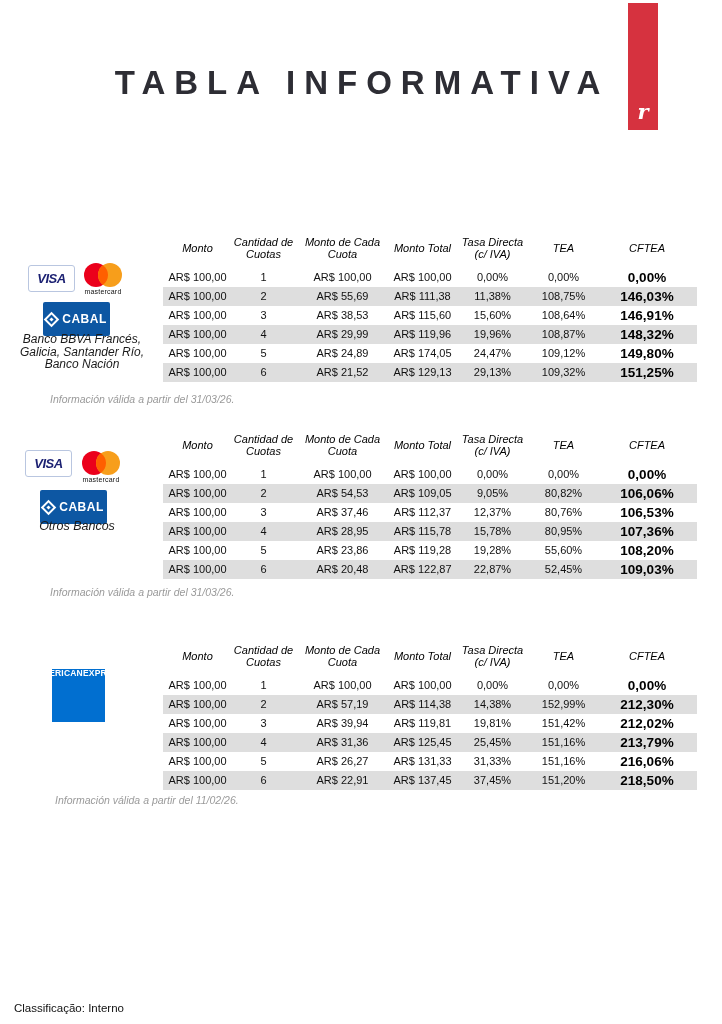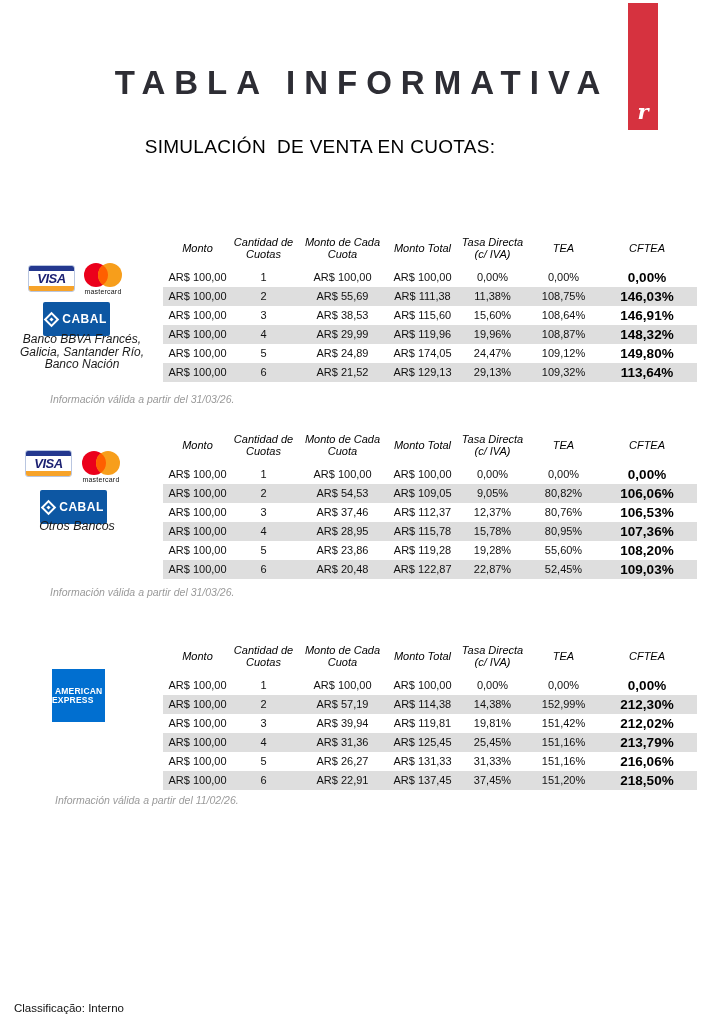--- a/index.html
+++ b/index.html
@@ -28,21 +28,21 @@
   .drow.alt{background:var(--row-alt,#dedede);}
   .dcell{font-size:11px;text-align:center;color:#111;line-height:19px;
          white-space:nowrap;overflow:hidden;}
   .dcell.cfta{font-size:13.5px;font-weight:bold;color:#000;}
 
   .note{position:absolute;font-size:10.5px;font-style:italic;color:#9a9a9a;white-space:nowrap;}
   .note1{left:50px;top:393px}.note2{left:50px;top:586px}.note3{left:55px;top:794px}
 
   
   .visa{position:absolute;width:47px;height:27px;background:#fff;border:1px solid #b9c6e0;
-        border-radius:3px;display:flex;flex-direction:column;box-sizing:border-box;}
+        border-radius:3px;display:flex;flex-direction:row;box-sizing:border-box;}
   .visa .stripe-top{height:5px;background:var(--visa-blue,#24388f);border-radius:2px 2px 0 0;}
   .visa .stripe-bottom{height:5px;background:var(--visa-gold,#f7a329);border-radius:0 0 2px 2px;}
   .visa .visa-word{flex:1;display:flex;align-items:center;justify-content:center;
         font-weight:bold;font-style:italic;font-size:13px;color:var(--visa-navy,#1a1f71);letter-spacing:-.5px;}
   .visa-1{left:28px;top:265px}.visa-2{left:25px;top:450px}
 
   
   .mc{position:absolute;width:40px;display:flex;flex-direction:column;align-items:center;}
   .mc svg{display:block}
   .mc .mc-word{font-size:7px;color:#111;margin-top:1px;letter-spacing:.2px;}
@@ -59,37 +59,36 @@
   .cabal .cabal-word{font-weight:bold;font-size:12px;color:#fff;letter-spacing:.5px;}
   .cabal-1{left:43px;top:302px}.cabal-2{left:40px;top:490px}
 
   .banks{position:absolute;font-style:italic;font-size:12px;line-height:12.5px;color:#1a1a1a;
          text-align:center;white-space:pre-line;width:150px;}
   .banks-1{left:7px;top:333px}
   .banks-2{left:2px;top:520px;font-size:12.5px;}
 
   
   .amex{position:absolute;left:52px;top:669px;width:53px;height:53px;
-        background:var(--amex-blue,#016fd0);display:flex;flex-direction:column;justify-content:center;
+        background:var(--amex-blue,#016fd0);display:flex;flex-direction:row;justify-content:center;
         color:#fff;font-weight:bold;font-size:8.5px;line-height:9px;letter-spacing:.2px;}
   .amex .l1{margin-left:3px}.amex .l2{}
 
   .footer{position:absolute;left:14px;top:1002px;font-size:11.5px;color:#111;}
 </style>
 </head>
 <body>
 
 <div class="page">
 
   <div class="red-bar">
     <span class="r">r</span>
   </div>
 
   <h1 class="title">TABLA INFORMATIVA</h1>
-  <div class="subtitle">SIMULACIÓN  DE VENTA EN CUOTAS:</div>
 
   <div class="visa visa-1">
     <div class="stripe-top"></div>
     <div class="visa-word">VISA</div>
     <div class="stripe-bottom"></div>
   </div>
   <div class="mc mc-1">
     <svg width="38" height="24" viewBox="0 0 38 24">
       <circle cx="12" cy="12" r="12" fill="var(--mc-red,#eb001b)"></circle>
       <circle cx="26" cy="12" r="12" fill="var(--mc-orange,#f79e1b)"></circle>
@@ -195,21 +194,21 @@
         <div class="dcell">109,12%</div>
         <div class="dcell cfta">149,80%</div>
       </div>
       <div class="trow drow alt">
         <div class="dcell">AR$ 100,00</div>
         <div class="dcell">6</div>
         <div class="dcell">AR$ 21,52</div>
         <div class="dcell">AR$ 129,13</div>
         <div class="dcell">29,13%</div>
         <div class="dcell">109,32%</div>
-        <div class="dcell cfta">113,64%</div>
+        <div class="dcell cfta">151,25%</div>
       </div>
     </div>
   <div class="table t2">
       <div class="trow thead">
         <div class="hcell">Monto</div>
         <div class="hcell">Cantidad de
 Cuotas</div>
         <div class="hcell">Monto de Cada
 Cuota</div>
         <div class="hcell">Monto Total</div>

